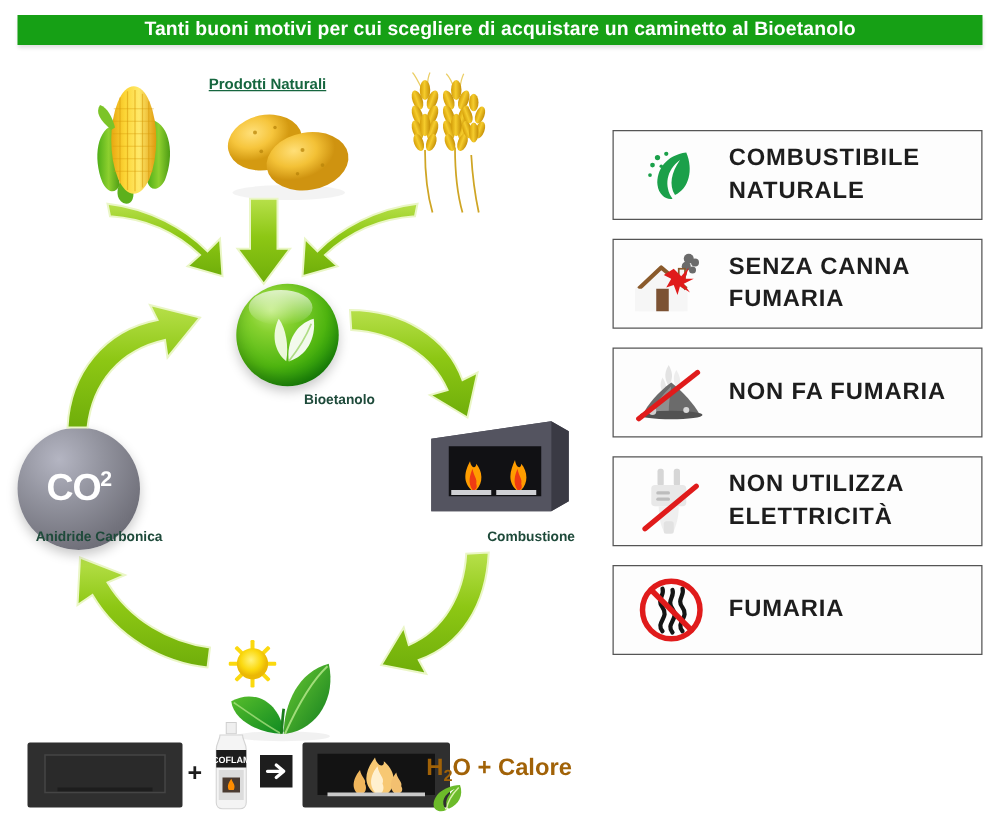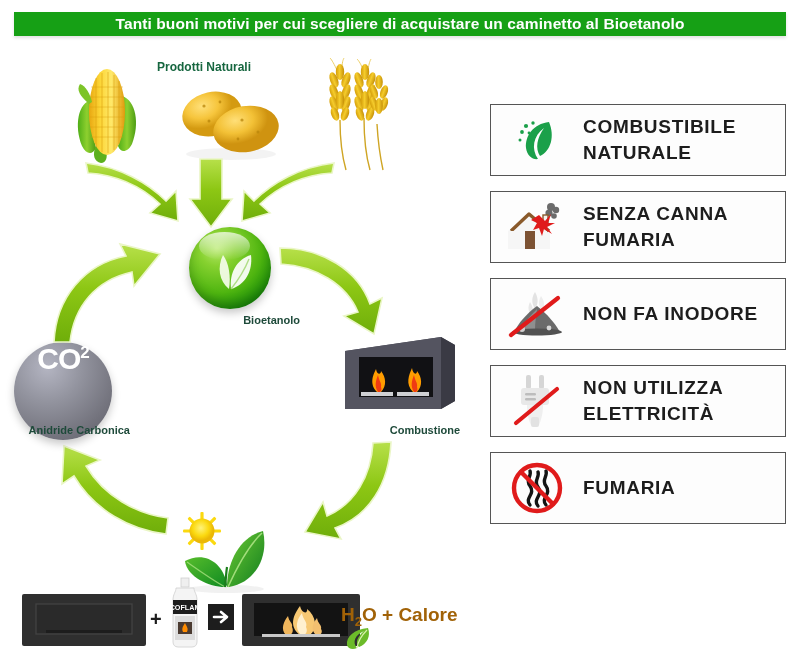--- a/index.html
+++ b/index.html
@@ -44,21 +44,21 @@
     content:"";position:absolute;left:12%;top:6%;width:62%;height:34%;
     border-radius:50%;
     background:linear-gradient(180deg,rgba(255,255,255,.72),rgba(255,255,255,0));
   }
   
   #co2-node{position:absolute;left:14px;top:290px;width:98px;height:98px;}
   #co2-sphere{
     width:98px;height:98px;border-radius:50%;
     background:radial-gradient(circle at 34% 26%, #b4b5c2 0%, #93949f 35%, #75757f 70%, #5c5c66 100%);
     box-shadow:0 4px 9px rgba(0,0,0,.22);
-    display:flex;align-items:flex-start;justify-content:center;
+    display:flex;align-items:center;justify-content:center;
   }
   #co2-text{
     color:#fff;font-size:30px;font-weight:bold;letter-spacing:-1px;
     font-family:"Liberation Sans",sans-serif;
   }
   #co2-text sup{font-size:17px;vertical-align:super;}
   
   #combustion-node{position:absolute;left:345px;top:285px;width:110px;height:75px;}
   
   #plants-node{position:absolute;left:165px;top:455px;width:120px;height:85px;}
@@ -93,21 +93,21 @@
 </style>
 </head>
 <body>
 
 <div id="header-banner">
   <div id="header-title">Tanti buoni motivi per cui scegliere di acquistare un caminetto al Bioetanolo</div>
 </div>
 
 <div id="cycle-diagram">
 
-  <div class="sect-label" style="left:104px;top:8px;width:200px;">Prodotti Naturali</div>
+  <div class="sect-label" style="left:114px;top:8px;width:200px;text-decoration:underline;">Prodotti Naturali</div>
 
   <div style="position:absolute;left:72px;top:10px;">
     <svg width="70" height="105" viewBox="0 0 70 105">
       <defs>
         <linearGradient id="huskG" x1="0" y1="0" x2="1" y2="0">
           <stop offset="0%" stop-color="#4fae17"></stop>
             <stop offset="50%" stop-color="#8ed02f"></stop>
             <stop offset="100%" stop-color="#4c9c14"></stop>
         </linearGradient>
         <linearGradient id="cobG" x1="0" y1="0" x2="1" y2="0">
@@ -380,21 +380,21 @@
         <path d="M33 6 C29 13 32 18 34 22 C37 17 37 12 33 6Z" fill="#ededed"></path>
         <path d="M22 12 C19 18 21 22 23 25 C26 21 25 17 22 12Z" fill="#e8e8e8"></path>
         <path d="M29 16 C18 24 10 34 6 42 L52 42 C47 33 39 24 29 16Z" fill="#6b6b6b"></path>
         <path d="M29 19 C22 26 16 33 12 40 L27 40 C27 33 28 26 29 19Z" fill="#8f8f8f"></path>
         <ellipse cx="29" cy="42" rx="25" ry="3.4" fill="#525252"></ellipse>
         <circle cx="14" cy="39" r="3" fill="#cfcfcf"></circle>
         <circle cx="41" cy="38" r="2.4" fill="#d8d8d8"></circle>
         <line x1="3" y1="45" x2="50" y2="8" stroke="#e01b1b" stroke-width="4.2" stroke-linecap="round"></line>
       </svg>
     </div>
-    <div class="feature-label">NON FA INODORE</div>
+    <div class="feature-label">NON FA FUMARIA</div>
   </div>
 
   <div class="feature-box">
     <div class="feature-icon">
       <svg width="50" height="56" viewBox="0 0 50 56">
         <rect x="14" y="2" width="5" height="14" rx="2" fill="#d6d6d6"></rect>
         <rect x="27" y="2" width="5" height="14" rx="2" fill="#d6d6d6"></rect>
         <rect x="9" y="15" width="28" height="17" rx="3" fill="#e8e8e8"></rect>
         <rect x="13" y="20" width="11" height="2.6" rx="1.3" fill="#bdbdbd"></rect>
         <rect x="13" y="25" width="11" height="2.6" rx="1.3" fill="#bdbdbd"></rect>

